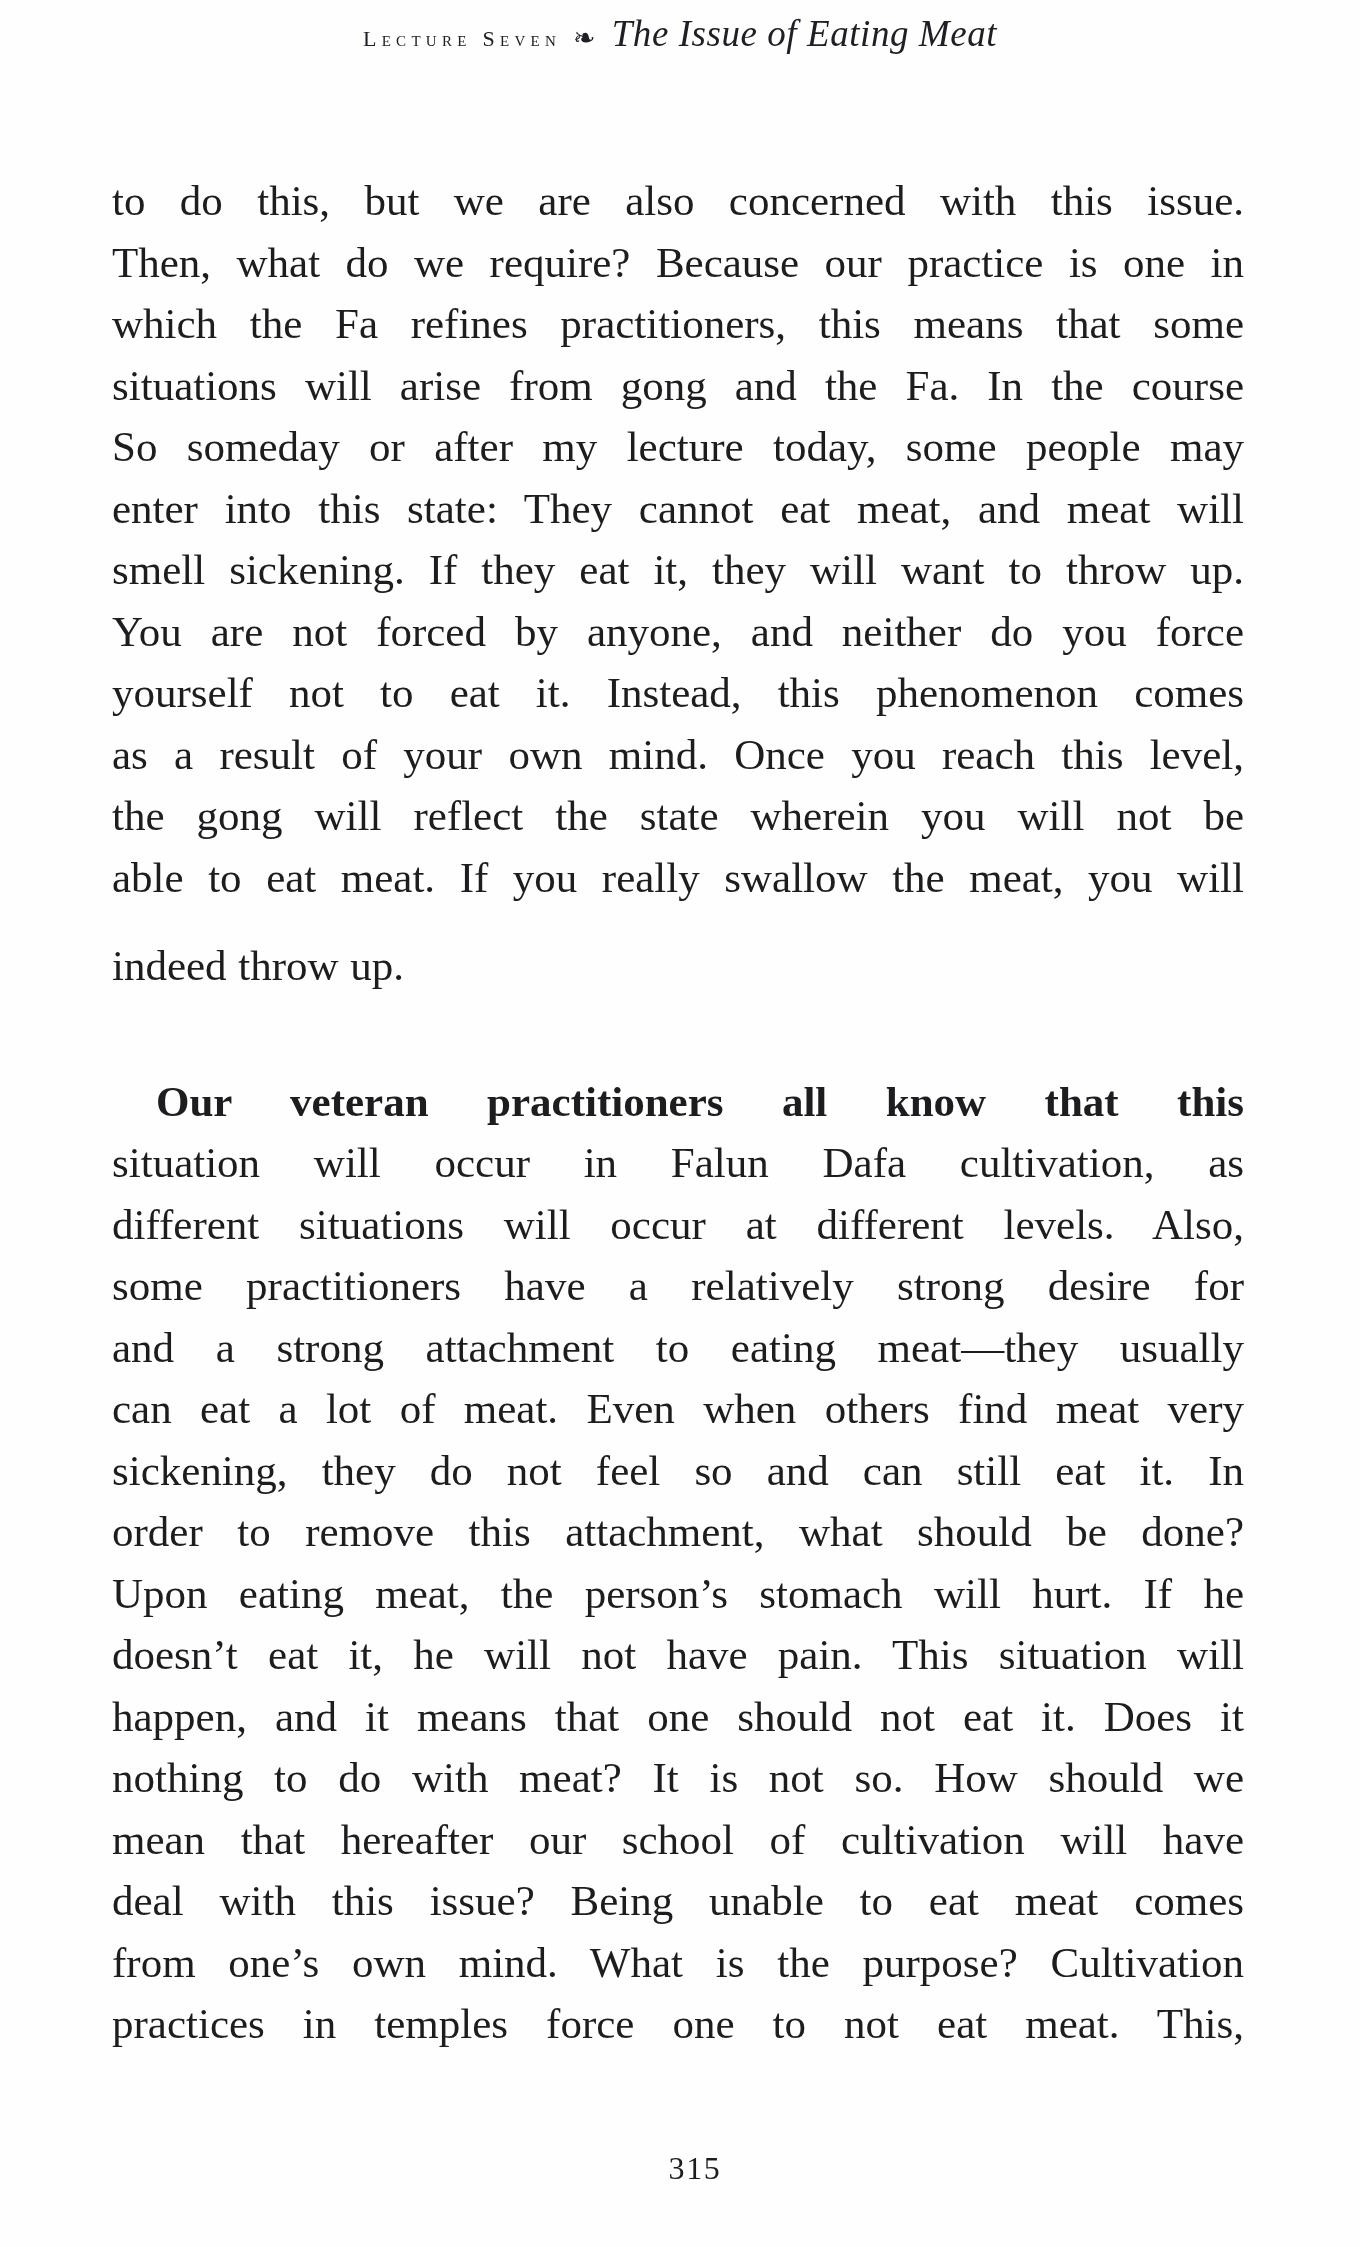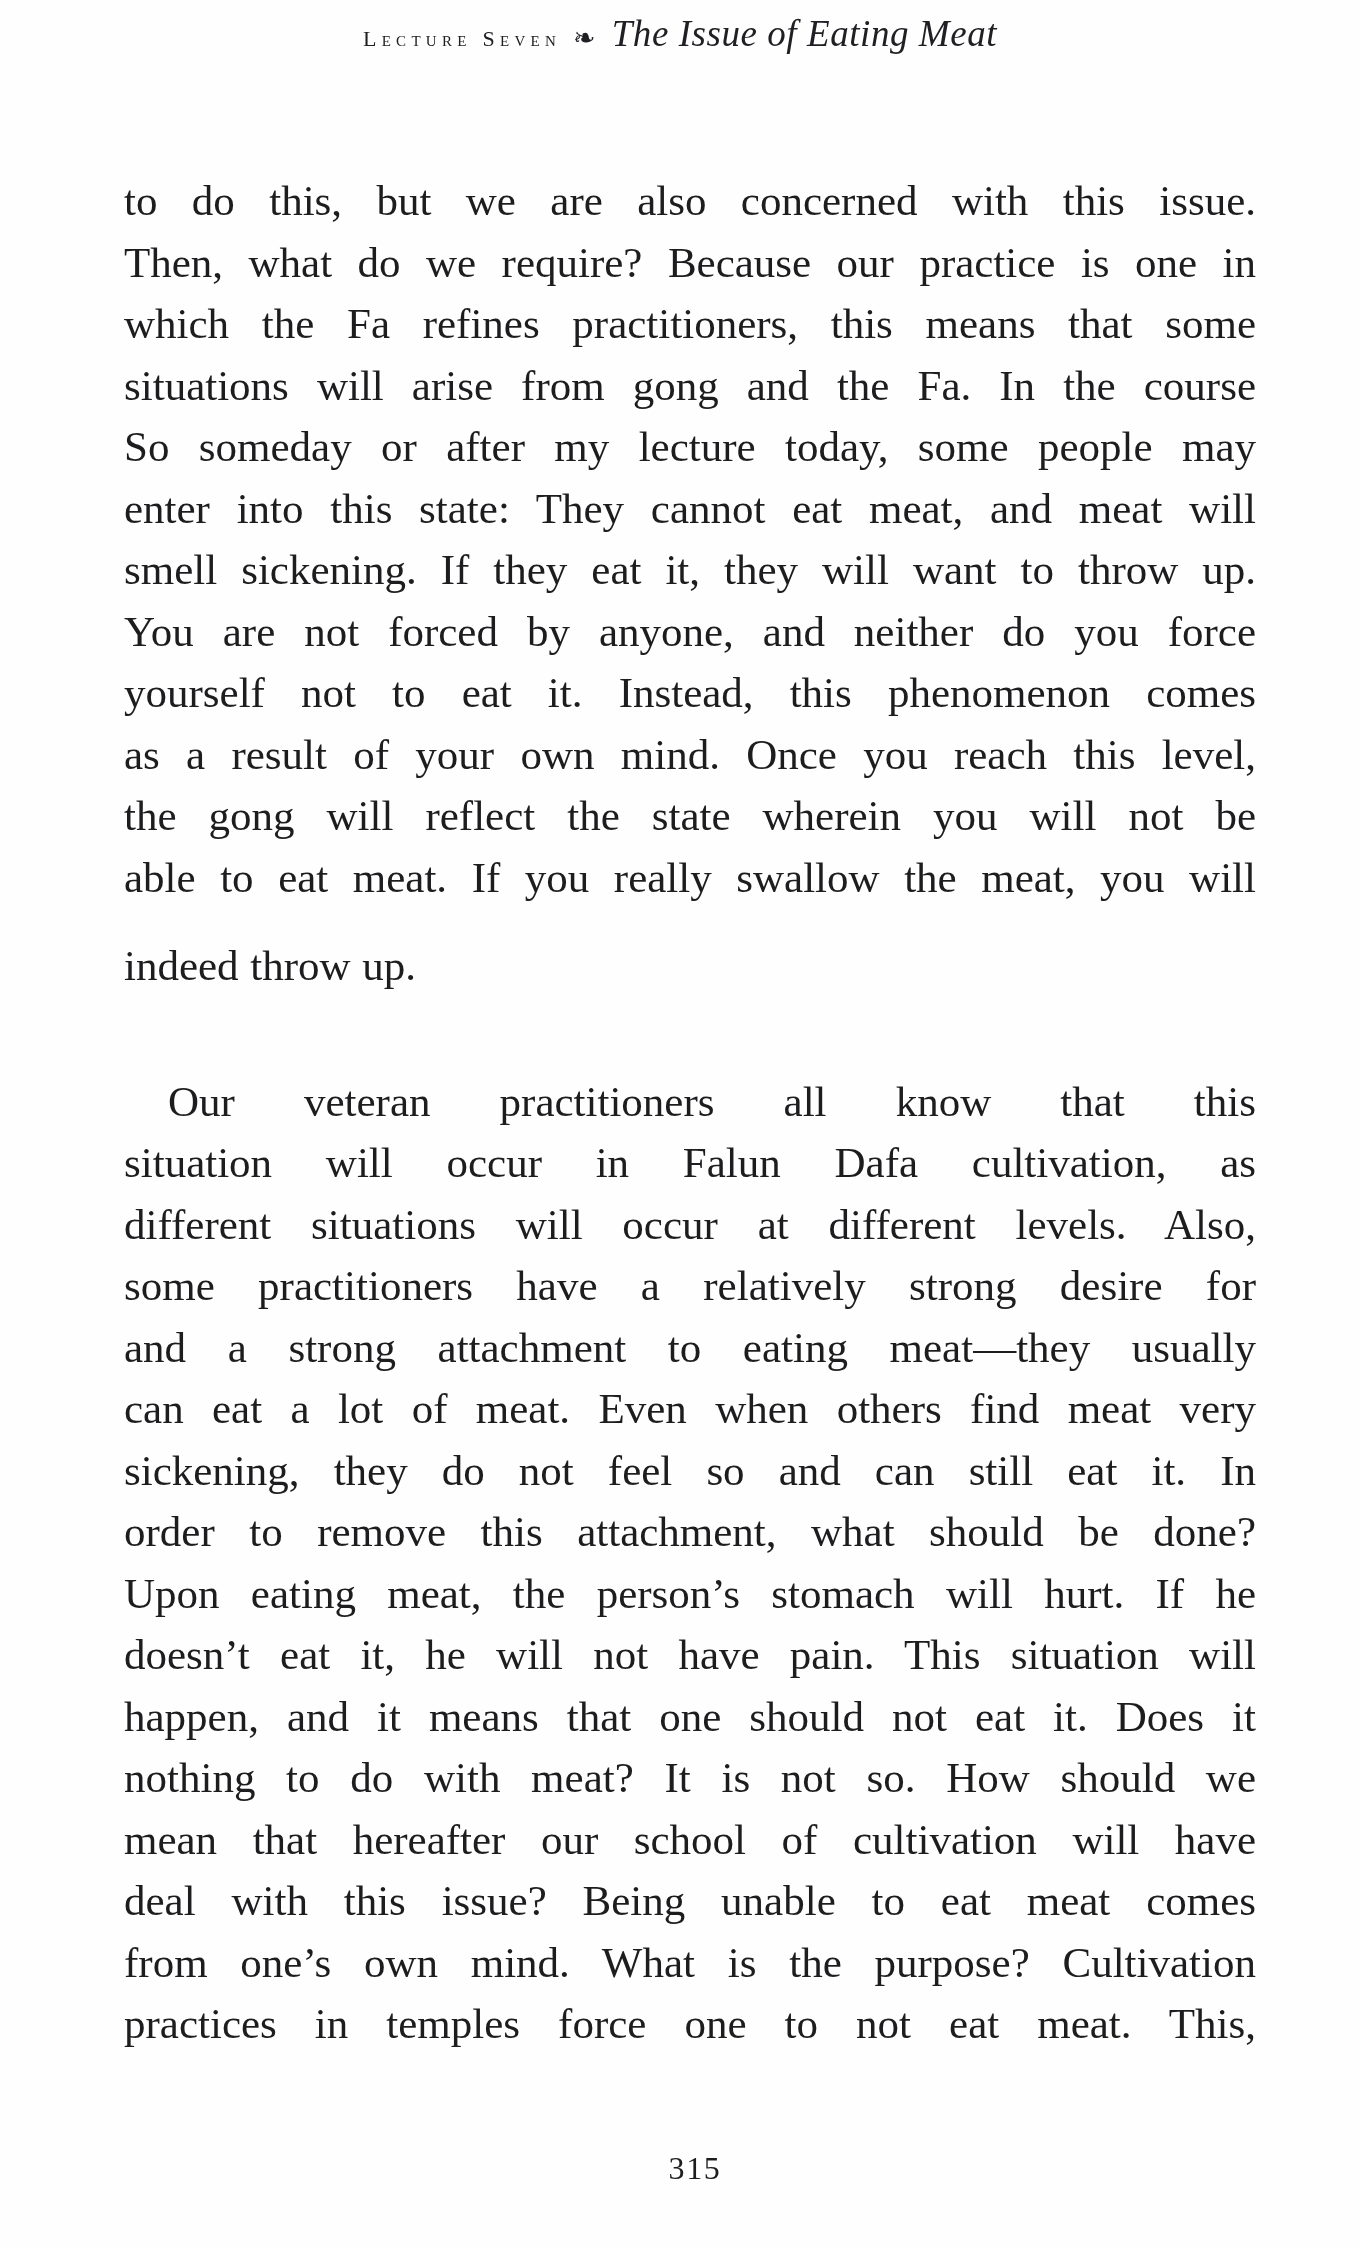--- a/index.html
+++ b/index.html
@@ -33,34 +33,34 @@
     margin: 0 16px 0 12px;
     transform: translateY(1px);
   }
   .running-head .chapter {
     font-style: italic;
     font-size: 37px;
     letter-spacing: 0.015em;
   }
   .text-block {
     position: absolute;
-    left: 124px; top: 170px;
+    left: 112px; top: 170px;
     width: 1132px;
   }
   .paragraph + .paragraph { margin-top: 74px; }
   .line {
     font-size: 43px;
     line-height: 61.5px;
     text-align: justify;
     text-align-last: justify;
     text-justify: inter-word;
     word-spacing: 0.02em;
   }
   .paragraph.flush-last .line:last-child { text-align-last: left; margin-top: 27px; }
-  .paragraph.indent-first .line:first-child { text-indent: 44px; }
+  .paragraph.indent-first .line:first-child { text-indent: 44px; font-weight: bold; }
   .page-footer {
     position: absolute;
     top: 2150px; left: 0; width: 100%;
     text-align: center;
     padding-left: 30px;
   }
   .folio {
     font-size: 32px;
     letter-spacing: 0.05em;
     color: #1d1d1f;

